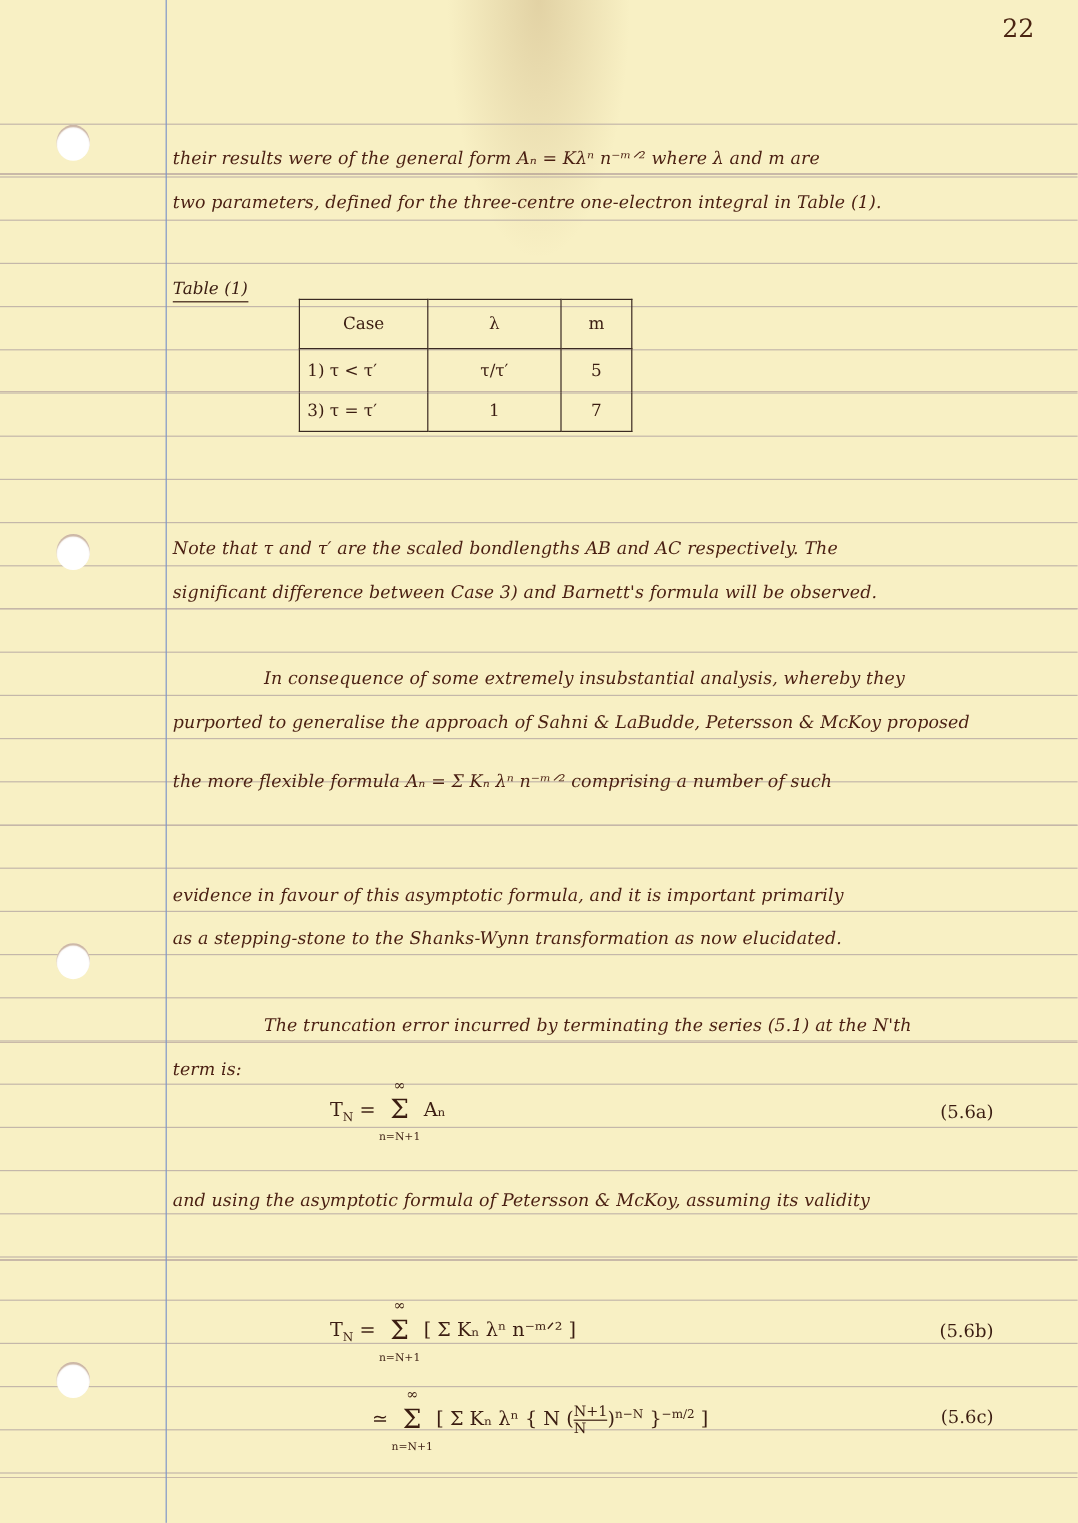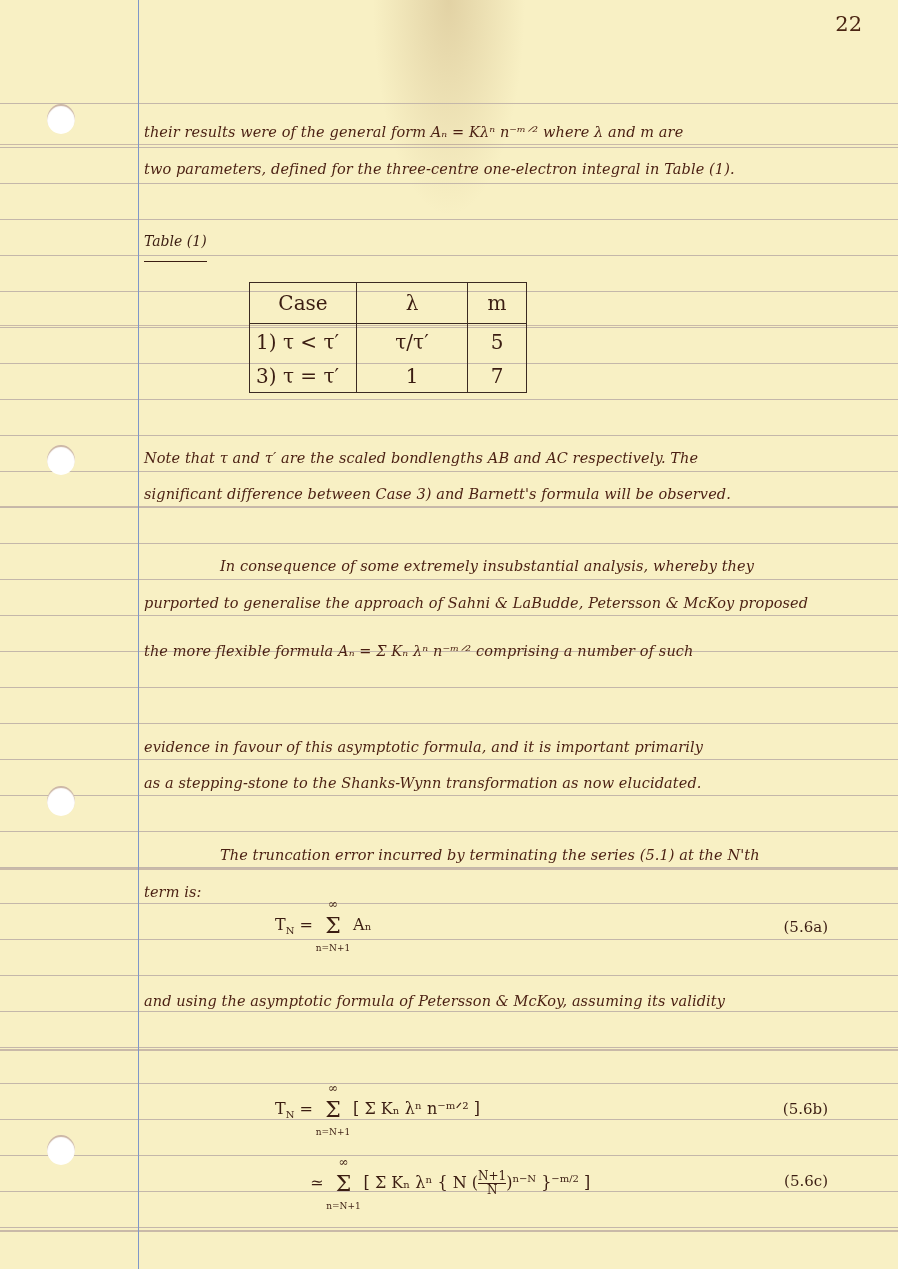--- a/index.html
+++ b/index.html
@@ -20,22 +20,22 @@
   .pagenum { position:absolute; right:36px; top:12px; font-size:21px; font-family:"DejaVu Serif", serif; color:#4a2412; }
   .line { position:absolute; left:144px; right:6px; font-size:14.5px; white-space:nowrap; font-style:italic;
           font-family:"DejaVu Serif", serif; color:#4a1f12; letter-spacing:0.1px; }
   .indent { left:220px; }
   .eq { position:absolute; font-family:"DejaVu Serif", serif; font-size:16px; color:#3b1d12; white-space:nowrap; }
   .eqnum { position:absolute; right:70px; font-family:"DejaVu Serif", serif; font-size:15px; color:#3b1d12; }
   .sumbox { display:inline-block; position:relative; width:30px; text-align:center; vertical-align:middle; }
   .sumbox .inf { position:absolute; top:-16px; left:0; right:0; font-size:12px; }
   .sumbox .sig { font-size:22px; }
   .sumbox .low { position:absolute; bottom:-15px; left:-8px; right:-8px; font-size:9px; }
-  .table-caption { position:absolute; left:144px; top:233px; font-size:14px; font-family:"DejaVu Serif", serif; font-style:italic; color:#3b1d12; border-bottom:1.5px solid #3b1d12; padding-bottom:12px; }
-  table.t1 { position:absolute; left:249px; top:249px; border-collapse:collapse; font-family:"DejaVu Serif", serif; font-size:20px; color:#3b1d12;margin-top:33px; }
+  .table-caption { position:absolute; left:144px; top:233px; font-size:14px; font-family:"DejaVu Serif", serif; font-style:italic; color:#3b1d12; border-bottom:1.5px solid #3b1d12; padding-bottom:2px; }
+  table.t1 { position:absolute; left:249px; top:249px; border-collapse:collapse; font-family:"DejaVu Serif", serif; font-size:14px; color:#3b1d12; }
   table.t1 td { border-left:1.5px solid #3b2a22; border-right:1.5px solid #3b2a22; height:36px; padding:0 6px; text-align:center; }
   table.t1 tr:first-child td { border-top:1.5px solid #3b2a22; border-bottom:1.5px solid #3b2a22; height:40px; }
   table.t1 tr:last-child td { border-bottom:1.5px solid #3b2a22; height:32px; }
   table.t1 td.c0 { width:94px; text-align:left; }
   table.t1 td.c1 { width:98px; }
   table.t1 td.c2 { width:46px; }
   table.t1 tr:first-child td.c0 { text-align:center; }
   sup, sub { font-size:10px; }
 </style>
 </head>
@@ -147,17 +147,17 @@
   </div>
   <div class="eqnum" style="top:1100px">(5.6b)</div>
 
   <div class="eq" style="left:310px; top:1170px">
     <span>≃</span>
     <span class="sumbox">
       <span class="inf">∞</span>
       <span class="sig">Σ</span>
       <span class="low">n=N+1</span>
     </span>
-    <span>[ Σ Kₙ λⁿ { N (</span><span style="display:inline-block; vertical-align:middle; text-align:center; font-size:12px; line-height:13px;"><span style="display:block; border-bottom:1px solid #3b1d12;">N+1</span><span style="display:block;">N</span></span>)<sup>n−N</sup> }<sup>−m/2</sup> ]
+    <span>[ Σ Kₙ λⁿ { N (</span><span style="display:inline-block; vertical-align:middle; font-size:12px; line-height:13px;"><span style="display:block; border-bottom:1px solid #3b1d12;">N+1</span><span style="display:block;">N</span></span>)<sup>n−N</sup> }<sup>−m/2</sup> ]
   </div>
   <div class="eqnum" style="top:1172px">(5.6c)</div>
 
 </div>
 
 </body></html>

